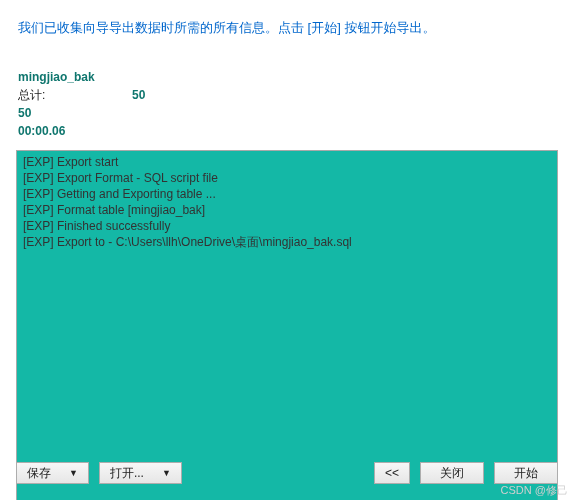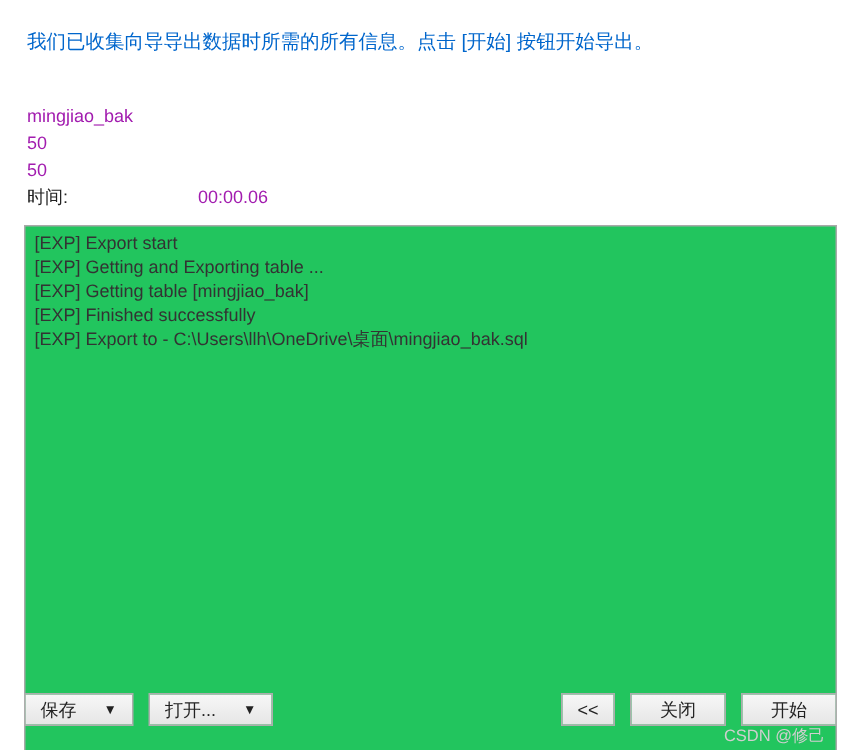--- a/index.html
+++ b/index.html
@@ -24,26 +24,27 @@
   .info-row {
     display: flex;
     line-height: 18px;
     font-size: 12px;
   }
   .info-label {
     width: 114px;
     color: #222;
   }
   .info-value {
-    color: #a21caf;
+    color: #0f766e;
+    font-weight: bold;
   }
   .log-box {
     margin: 4px 16px 0 16px;
     border: 1px solid #a9a9a9;
-    background: #22c55e;
+    background: #14b8a6;
     height: 352px;
     padding: 3px 6px;
     font-family: Tahoma, Arial, sans-serif;
     font-size: 12px;
     line-height: 16px;
     color: #333;
     overflow: auto;
     position: relative;
   }
   .log-line { white-space: pre; }
@@ -75,51 +76,52 @@
     display: inline-flex;
     align-items: center;
     justify-content: center;
     padding: 0 10px;
     gap: 16px;
   }
   .btn.small { min-width: 36px; padding: 0 8px; }
   .btn .dd { font-size: 9px; margin-left: 2px; }
   .watermark {
     position: absolute;
-    right: 24px; bottom: 2px;
+    right: 6px; bottom: 2px;
     font-size: 11px;
     color: #cfcfcf;
     pointer-events: none;
   }
 </style>
 </head>
 <body>
 
 <div class="header-msg">我们已收集向导导出数据时所需的所有信息。点击 [开始] 按钮开始导出。</div>
 
 <div class="info-block">
   <div class="info-row">
     <div class="info-value">mingjiao_bak</div>
   </div>
   <div class="info-row">
+    <div class="info-label">总计:</div>
     <div class="info-value">50</div>
   </div>
   <div class="info-row">
     <div class="info-value">50</div>
   </div>
   <div class="info-row">
-    <div class="info-label">时间:</div>
     <div class="info-value">00:00.06</div>
   </div>
 </div>
 
 <div class="log-box">
   <div class="log-line">[EXP] Export start</div>
+  <div class="log-line">[EXP] Export Format - SQL script file</div>
   <div class="log-line">[EXP] Getting and Exporting table ...</div>
-  <div class="log-line">[EXP] Getting table [mingjiao_bak]</div>
+  <div class="log-line">[EXP] Format table [mingjiao_bak]</div>
   <div class="log-line">[EXP] Finished successfully</div>
   <div class="log-line">[EXP] Export to - C:\Users\llh\OneDrive\桌面\mingjiao_bak.sql</div>
 </div>
 
 <div class="progress-bar"></div>
 
 <div class="button-row">
   <button class="btn">
     <span>保存</span>
     <span class="dd">▼</span>

